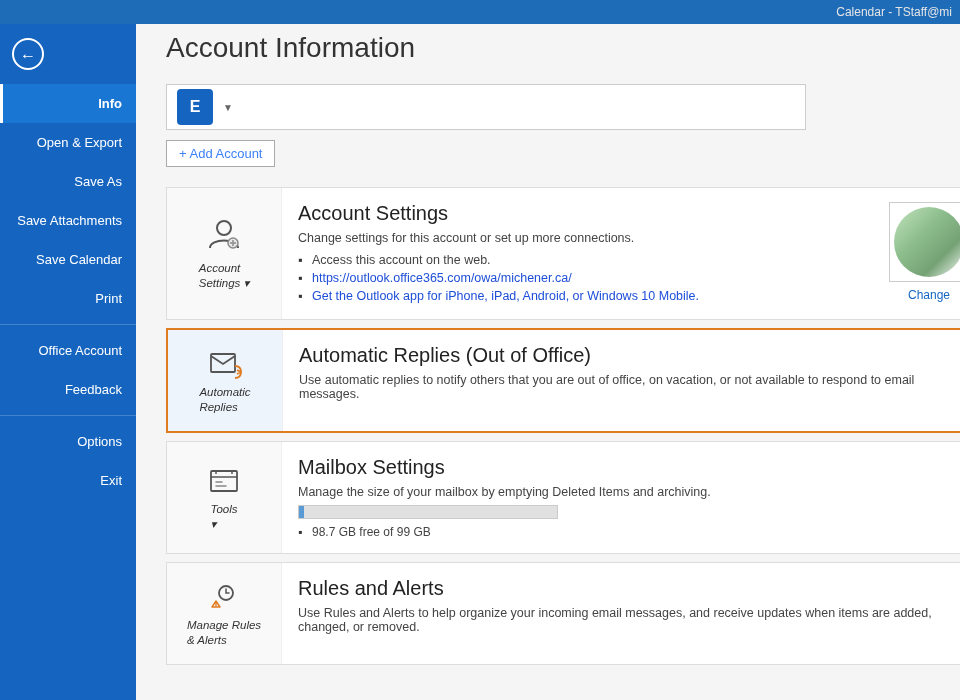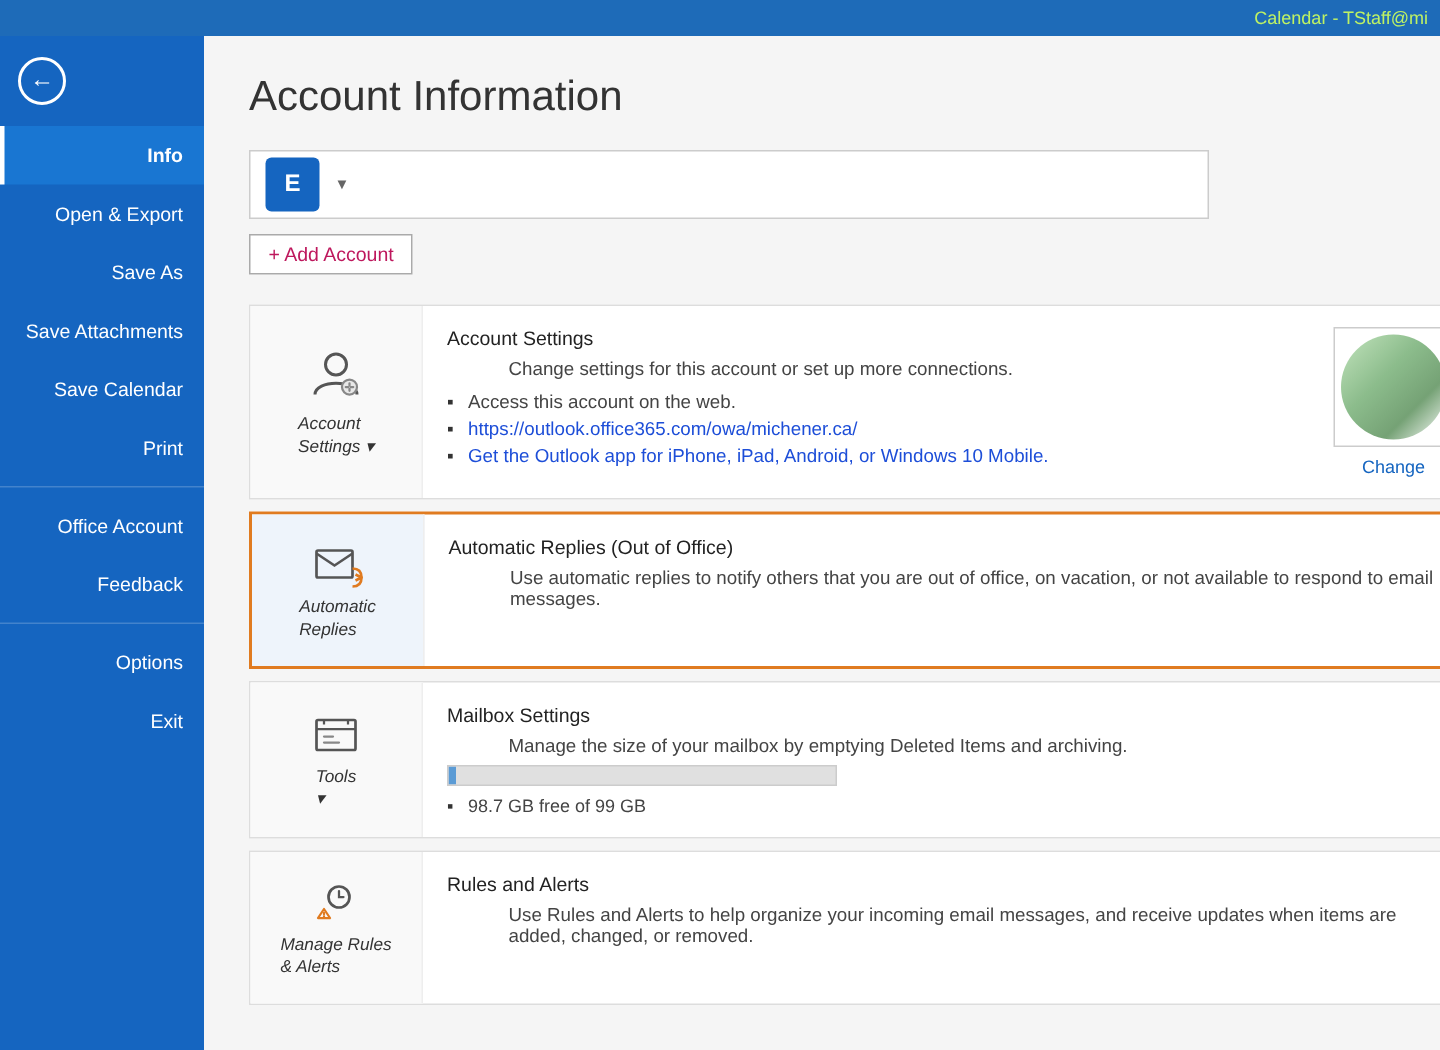--- a/index.html
+++ b/index.html
@@ -1,21 +1,21 @@
 <!DOCTYPE html>
 <html><head>
   <meta charset="utf-8">
   <style>
     * { box-sizing: border-box; margin: 0; padding: 0; }
     body { font-family: 'Segoe UI', Arial, sans-serif; font-size: 13px; background: #f0f0f0; display: flex; flex-direction: column; height: 700px; width: 960px; overflow: hidden; }
     
     
     .title-bar {
       background: #1e6bb8;
-      color: #bef264;
+      color: #e5e5e5;
       text-align: right;
       padding: 4px 8px;
       font-size: 12px;
       height: 24px;
       display: flex;
       align-items: center;
       justify-content: flex-end;
     }
 
     
@@ -66,21 +66,21 @@
     .sidebar-divider {
       border: none;
       border-top: 1px solid rgba(255,255,255,0.2);
       margin: 6px 0;
     }
 
     
     .main-content {
       flex: 1;
       background: #f5f5f5;
-      padding: 24px 30px;
+      padding: 8px 30px;
       overflow-y: auto;
     }
 
     .page-title {
       font-size: 28px;
       font-weight: 300;
       color: #333;
       margin-bottom: 20px;
     }
 
@@ -121,21 +121,21 @@
     
     .add-account-btn {
       display: flex;
       align-items: center;
       gap: 6px;
       background: white;
       border: 1px solid #aaa;
       padding: 5px 12px;
       cursor: pointer;
       font-size: 13px;
-      color: #be185d;
+      color: #3b82f6;
       margin-bottom: 20px;
     }
 
     
     .section-card {
       display: flex;
       background: white;
       border: 1px solid #ddd;
       margin-bottom: 8px;
       width: 820px;
@@ -165,31 +165,30 @@
       line-height: 1.3;
       font-style: italic;
     }
 
     .card-content {
       padding: 14px 16px;
       flex: 1;
     }
 
     .card-title {
-      font-size: 13px;
+      font-size: 20px;
       font-weight: 400;
       color: #222;
       margin-bottom: 6px;
     }
 
     .card-description {
       font-size: 12.5px;
       color: #444;
       margin-bottom: 6px;
-      margin-left: 41px;
     }
 
     .card-list {
       list-style: none;
       padding-left: 0;
     }
 
     .card-list li {
       font-size: 12.5px;
       color: #444;

